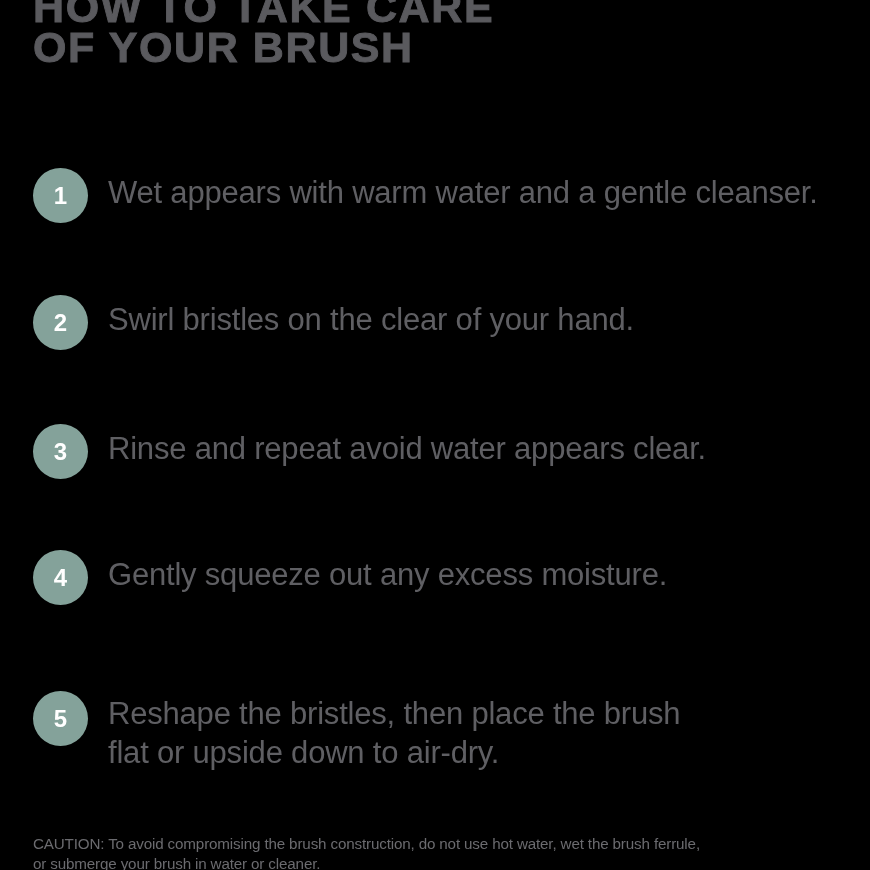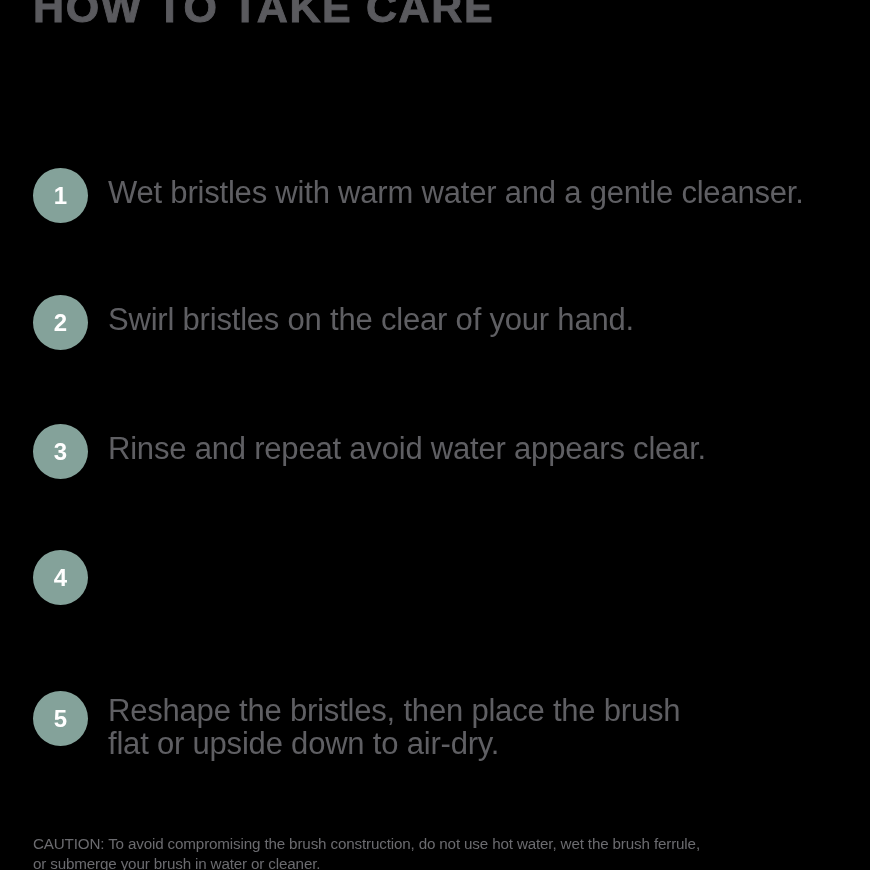--- a/index.html
+++ b/index.html
@@ -85,21 +85,21 @@
     font-weight: 400;
     font-size: 31px;
     line-height: 33px;
     color: #5f5f63;
     letter-spacing: -0.2px;
     padding-top: 8px;
     white-space: pre-line;
   }
   .step-5 .step-text {
     padding-top: 3px;
-    line-height: 33px;
+    line-height: 39px;
   }
 
   
   .caution {
     position: absolute;
     left: 33px;
     top: 834px;
     width: 812px;
     font-family: "Liberation Sans", "DejaVu Sans", sans-serif;
     font-weight: 400;
@@ -110,41 +110,43 @@
     white-space: pre-line;
   }
 </style>
 </head>
 <body>
 
 <div id="page">
 
   <div class="title-block">
     <div class="title-line">HOW TO TAKE CARE</div>
+    <div class="title-line">OF YOUR BRUSH</div>
   </div>
 
   <div class="steps">
 
     <div class="step step-1">
       <div class="badge">1</div>
-      <div class="step-text">Wet bristles with warm water and a gentle cleanser.</div>
+      <div class="step-text">Wet appears with warm water and a gentle cleanser.</div>
     </div>
 
     <div class="step step-2">
       <div class="badge">2</div>
       <div class="step-text">Swirl bristles on the clear of your hand.</div>
     </div>
 
     <div class="step step-3">
       <div class="badge">3</div>
       <div class="step-text">Rinse and repeat avoid water appears clear.</div>
     </div>
 
     <div class="step step-4">
       <div class="badge">4</div>
+      <div class="step-text">Gently squeeze out any excess moisture.</div>
     </div>
 
     <div class="step step-5">
       <div class="badge">5</div>
       <div class="step-text">Reshape the bristles, then place the brush
 flat or upside down to air-dry.</div>
     </div>
 
   </div>
 

